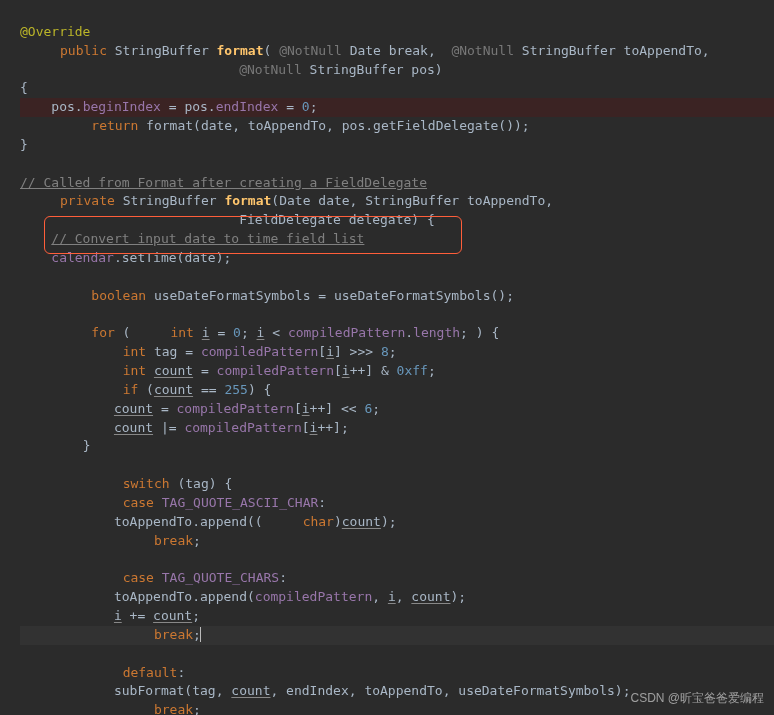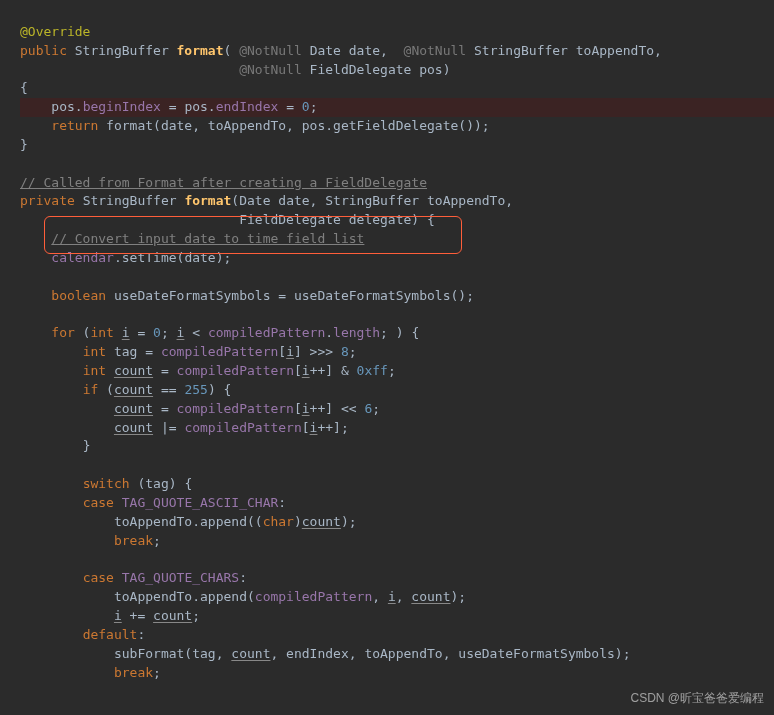--- a/index.html
+++ b/index.html
@@ -12,21 +12,21 @@
     color: #a9b7c6;
     width: 774px;
     height: 715px;
     overflow: hidden;
     position: relative;
   }
   .code-area {
     padding: 4px 0 4px 20px;
     white-space: pre;
   }
-  .kw { color: #cc7832; }
+  .kw { color: #cc7832; margin-left: 40px; }
   .ann { color: #bbb529; }
   .param-hint { color: #787878; }
   .str-comment { color: #808080; text-decoration: underline; }
   .method { color: #ffc66d; font-weight: bold; }
   .num { color: #6897bb; }
   .field { color: #9876aa; }
   .under { text-decoration: underline; text-decoration-color: #888; text-underline-offset: 2px;}
   .italic { }
   .hl-line { background: #3b2323; display: block; width: 100%;}
   .caret-line { background: #323232; display: block; width: 100%;}
@@ -51,22 +51,22 @@
     pointer-events: none;
   }
   pre { margin: 0; }
   .caret { border-left: 1px solid #bbb; margin-left:-1px;}
 </style>
 </head>
 <body>
 
 <div class="code-area">
 <pre><span class="ann">@Override</span>
-<span class="kw">public</span> <span>StringBuffer</span> <span class="method">format</span>( <span class="param-hint">@NotNull</span> <span>Date date,</span>  <span class="param-hint">@NotNull</span> <span>StringBuffer toAppendTo,</span>
-                            <span class="param-hint">@NotNull</span> <span>FieldDelegate pos)</span>
+<span class="kw">public</span> <span>StringBuffer</span> <span class="method">format</span>( <span class="param-hint">@NotNull</span> <span>Date break,</span>  <span class="param-hint">@NotNull</span> <span>StringBuffer toAppendTo,</span>
+                            <span class="param-hint">@NotNull</span> <span>StringBuffer pos)</span>
 <span>{</span>
 <span class="hl-line">    <span>pos.</span><span class="field">beginIndex</span><span> = pos.</span><span class="field">endIndex</span><span> = </span><span class="num">0</span><span>;</span></span>    <span class="kw">return</span><span> format(date, toAppendTo, pos.getFieldDelegate());</span>
 <span>}</span>
 
 <span class="str-comment">// Called from Format after creating a FieldDelegate</span>
 <span class="kw">private</span> <span>StringBuffer</span> <span class="method">format</span><span>(Date date, StringBuffer toAppendTo,</span>
                             <span>FieldDelegate delegate) {</span>
     <span class="str-comment">// Convert input date to time field list</span>
     <span class="field">calendar</span><span>.setTime(date);</span>
 
@@ -81,20 +81,21 @@
         <span>}</span>
 
         <span class="kw">switch</span><span> (tag) {</span>
         <span class="kw">case</span> <span class="field italic">TAG_QUOTE_ASCII_CHAR</span><span>:</span>
             <span>toAppendTo.append((</span><span class="kw">char</span><span>)</span><span class="under">count</span><span>);</span>
             <span class="kw">break</span><span>;</span>
 
         <span class="kw">case</span> <span class="field italic">TAG_QUOTE_CHARS</span><span>:</span>
             <span>toAppendTo.append(</span><span class="field">compiledPattern</span><span>, </span><span class="under">i</span><span>, </span><span class="under">count</span><span>);</span>
             <span class="under">i</span><span> += </span><span class="under">count</span><span>;</span>
+<span class="caret-line">            <span class="kw">break</span><span>;</span><span class="caret"></span></span>
         <span class="kw">default</span><span>:</span>
             <span>subFormat(tag, </span><span class="under">count</span><span>, endIndex, toAppendTo, useDateFormatSymbols);</span>
             <span class="kw">break</span><span>;</span>
         
     
     
 </pre>
 </div>
 
 <div class="red-box"></div>

